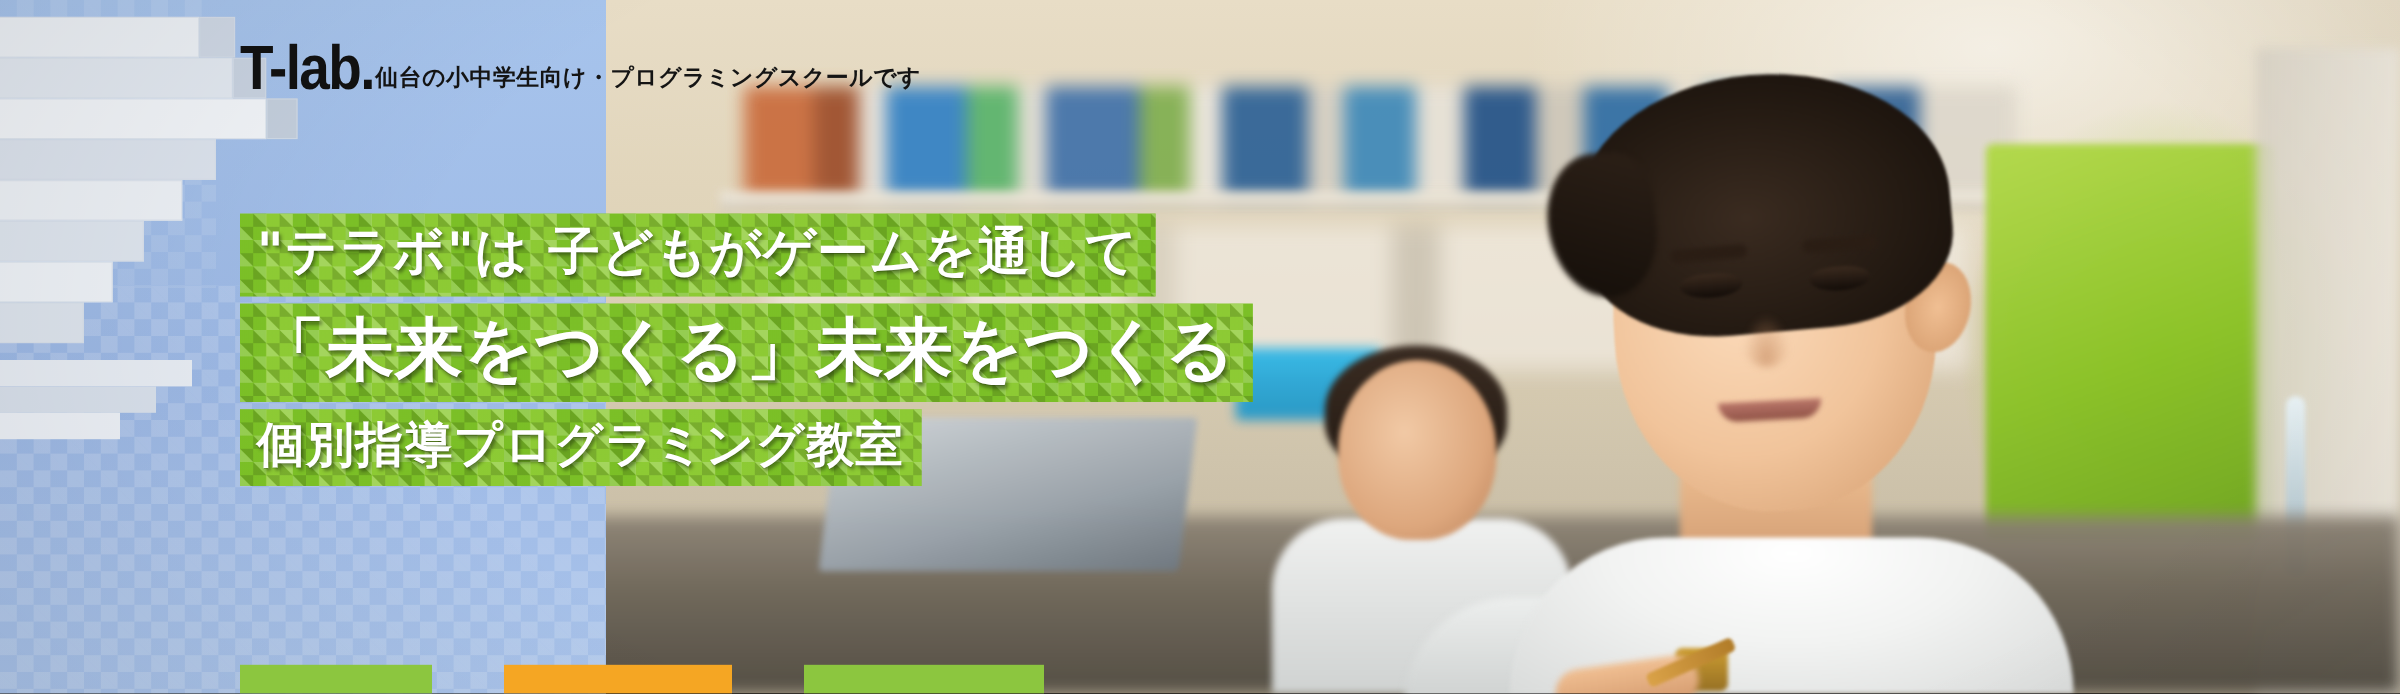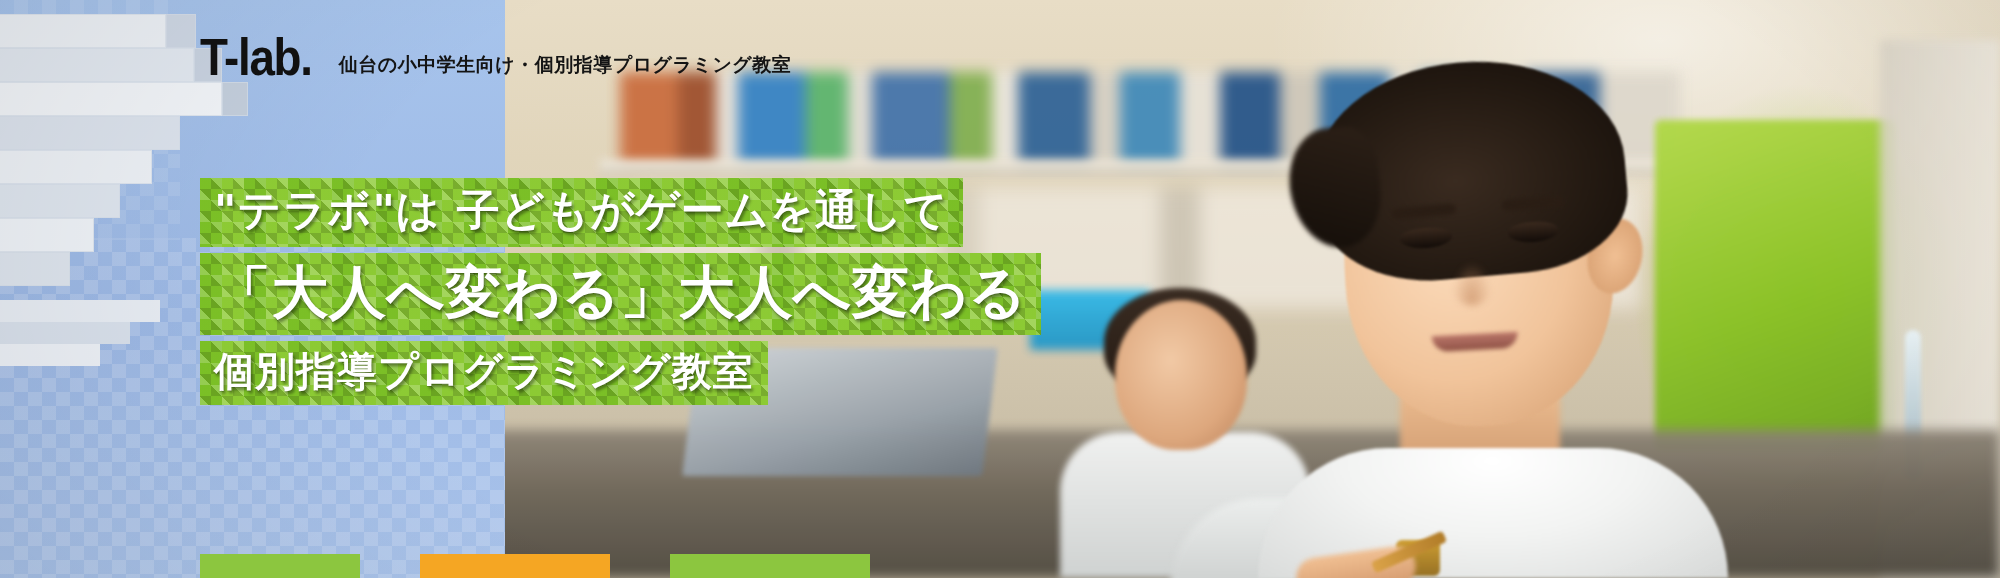--- a/index.html
+++ b/index.html
@@ -238,21 +238,21 @@
     background:#edf1f6;
     box-shadow:inset 0 0 0 1px rgba(215,224,235,.7);
   }
   .mc-edge {
     position:absolute; background:#c6d0de;
   }
 
   
   .logo-wrap {
     position:absolute; left:200px; top:34px;
-    display:flex; align-items:flex-end; gap:32px;
+    display:flex; align-items:flex-end; gap:6px;
     z-index:40;
   }
   .logo-mark {
     font-family:"Liberation Sans","DejaVu Sans",sans-serif;
     font-weight:700; font-size:52px; line-height:.92;
     color:#111; letter-spacing:-1.5px;
     font-stretch:condensed;
     transform:scaleX(.88);
     transform-origin:left bottom;
     white-space:nowrap;
@@ -368,26 +368,26 @@
       <i style="left:252px; top:82px;  width:26px;  height:34px; background:#c4cfdd;"></i>
     </div>
 
     <div class="mc-edge" style="left:0; top:300px; width:160px; height:22px; background:#e9eef5;"></div>
     <div class="mc-edge" style="left:0; top:322px; width:130px; height:22px; background:#dae2ed;"></div>
     <div class="mc-edge" style="left:0; top:344px; width:100px; height:22px; background:#eef2f8;"></div>
   </div>
 
   <div class="logo-wrap">
     <div class="logo-mark">T-lab.</div>
-    <div class="logo-tag">仙台の小中学生向け・個別指導プログラミング教室</div>
+    <div class="logo-tag">仙台の小中学生向け・プログラミングスクールです</div>
   </div>
 
   <div class="headline">
     <span class="hl-line hl-1">"テラボ"は 子どもがゲームを通して</span>
-    <span class="hl-line hl-2">「大人へ変わる」大人へ変わる</span>
+    <span class="hl-line hl-2">「未来をつくる」未来をつくる</span>
     <span class="hl-line hl-3">個別指導プログラミング教室</span>
   </div>
 
   <div class="bottom-bars">
     <div class="bb bb-1"></div>
     <div class="bb bb-2"></div>
     <div class="bb bb-3"></div>
     <div class="bb bb-4"></div>
     <div class="bb bb-5"></div>
     <div class="bb bb-6"></div>

